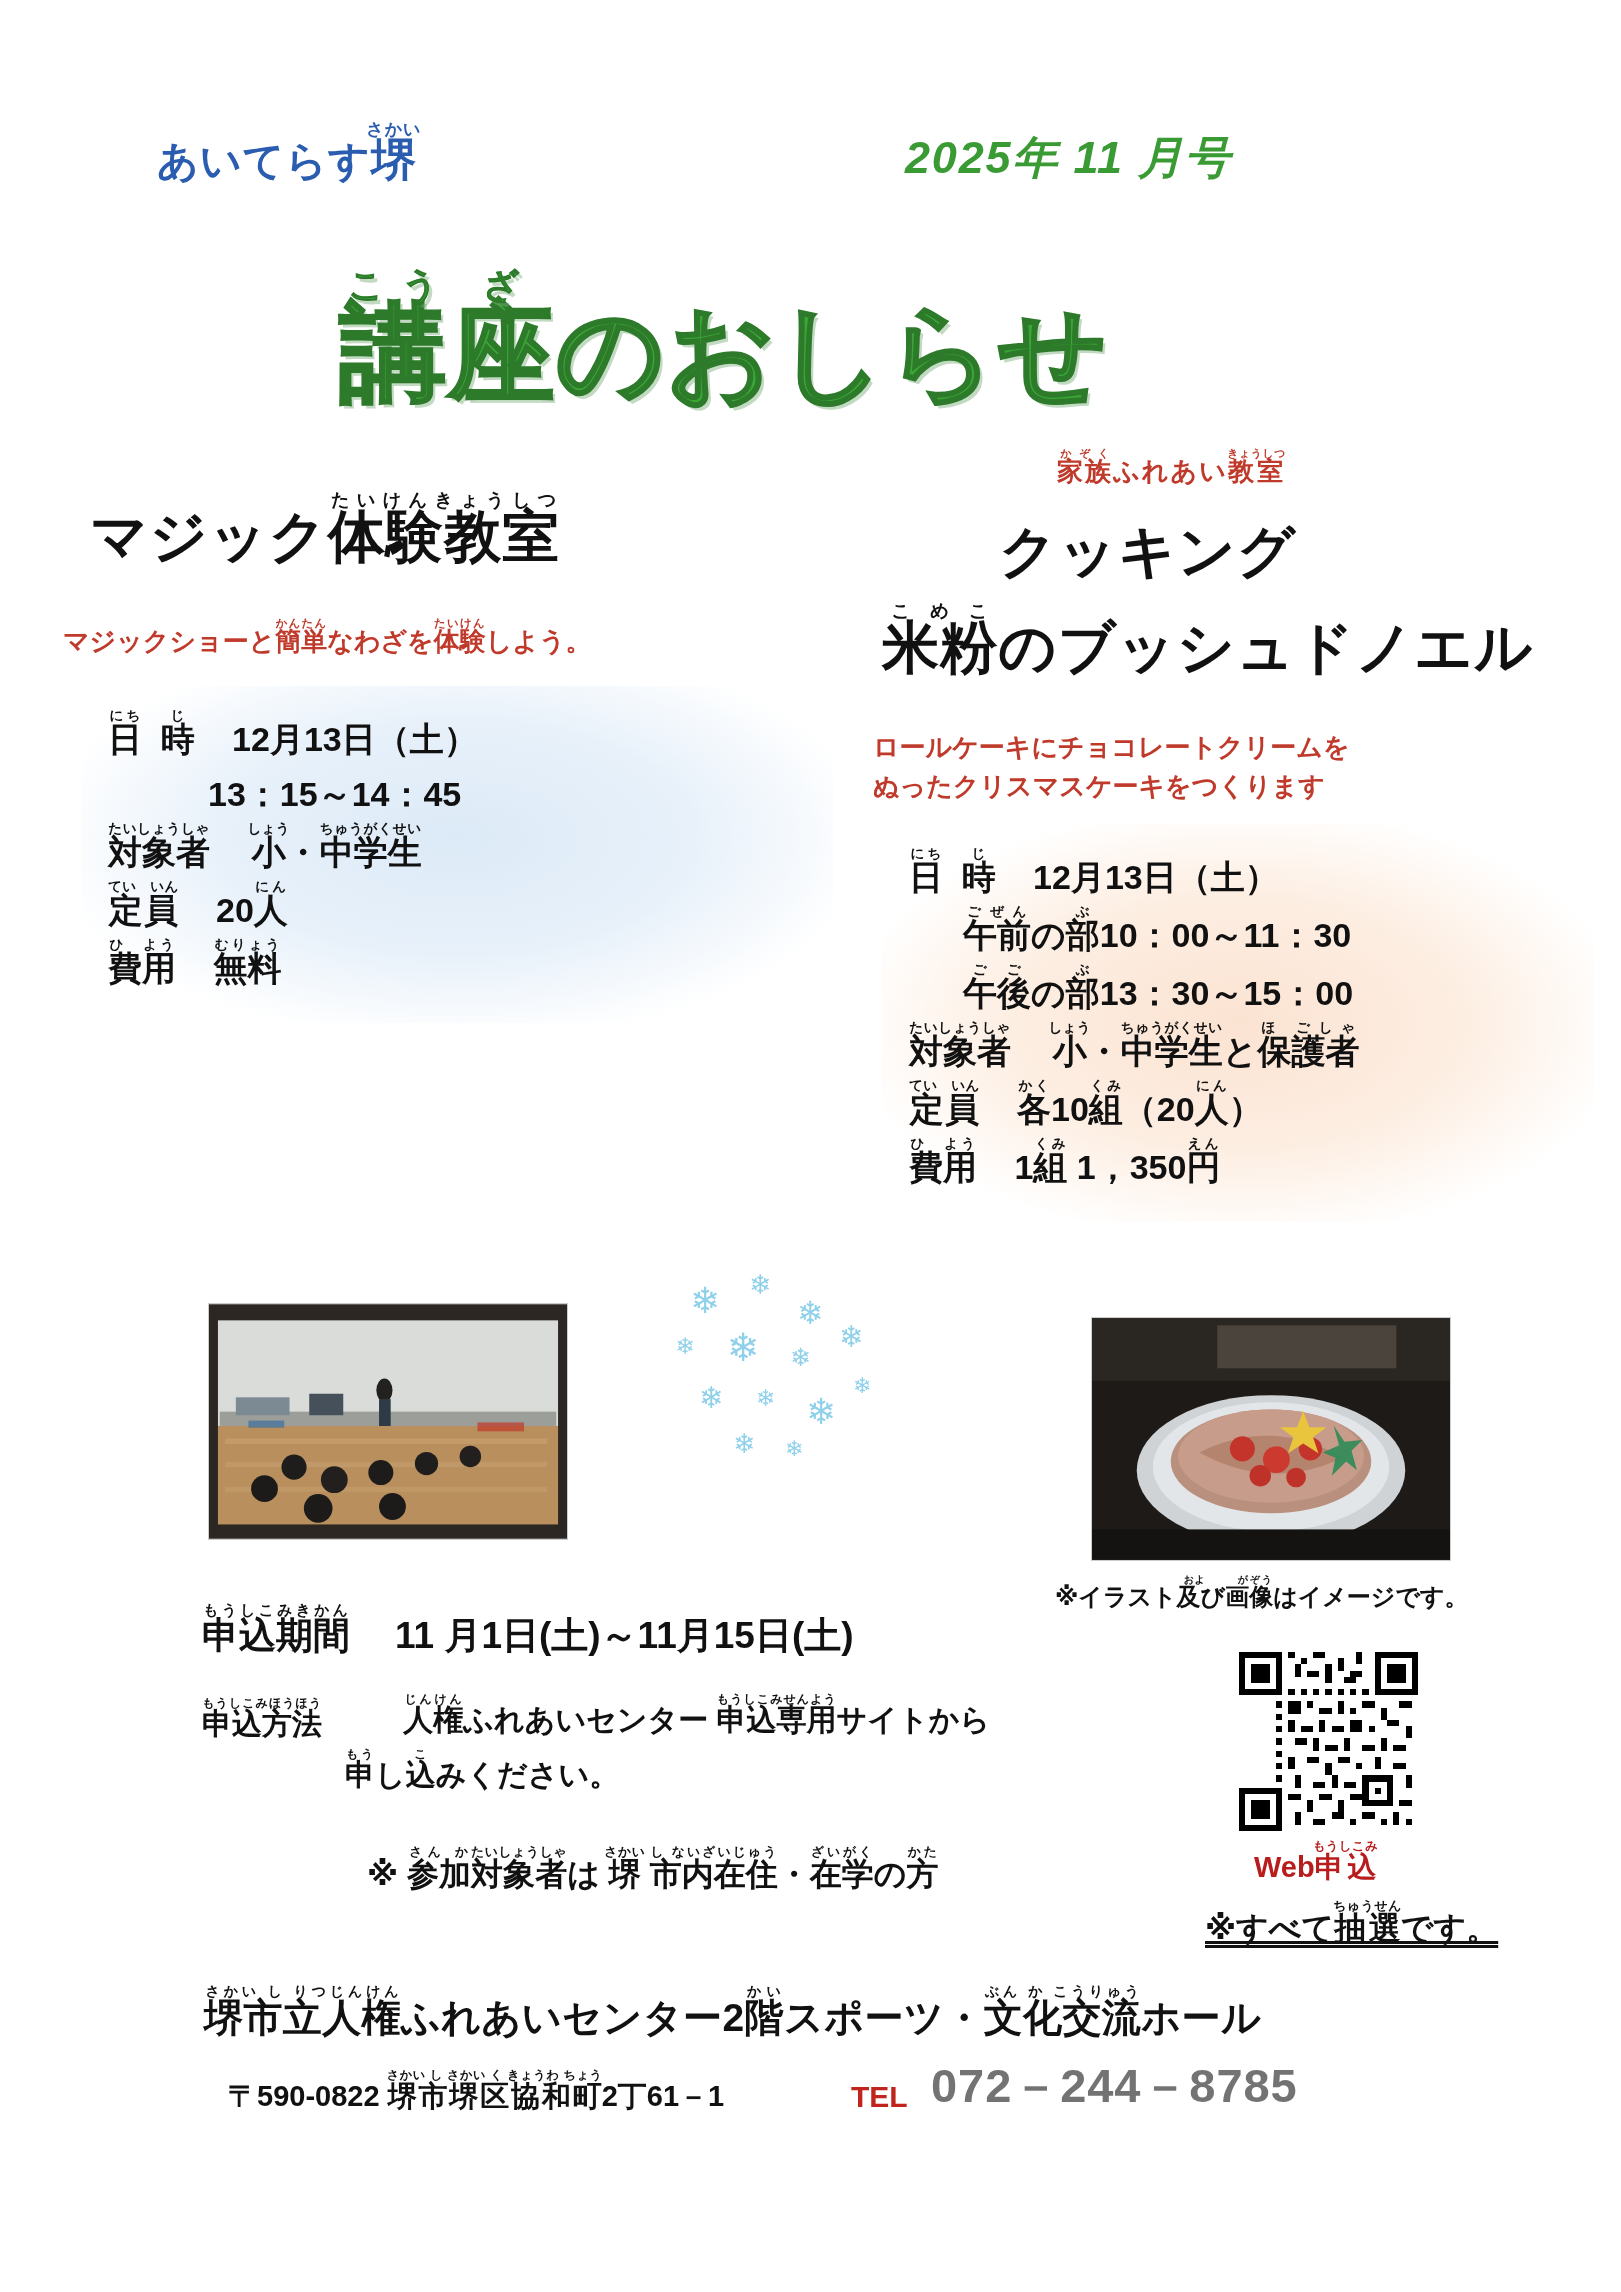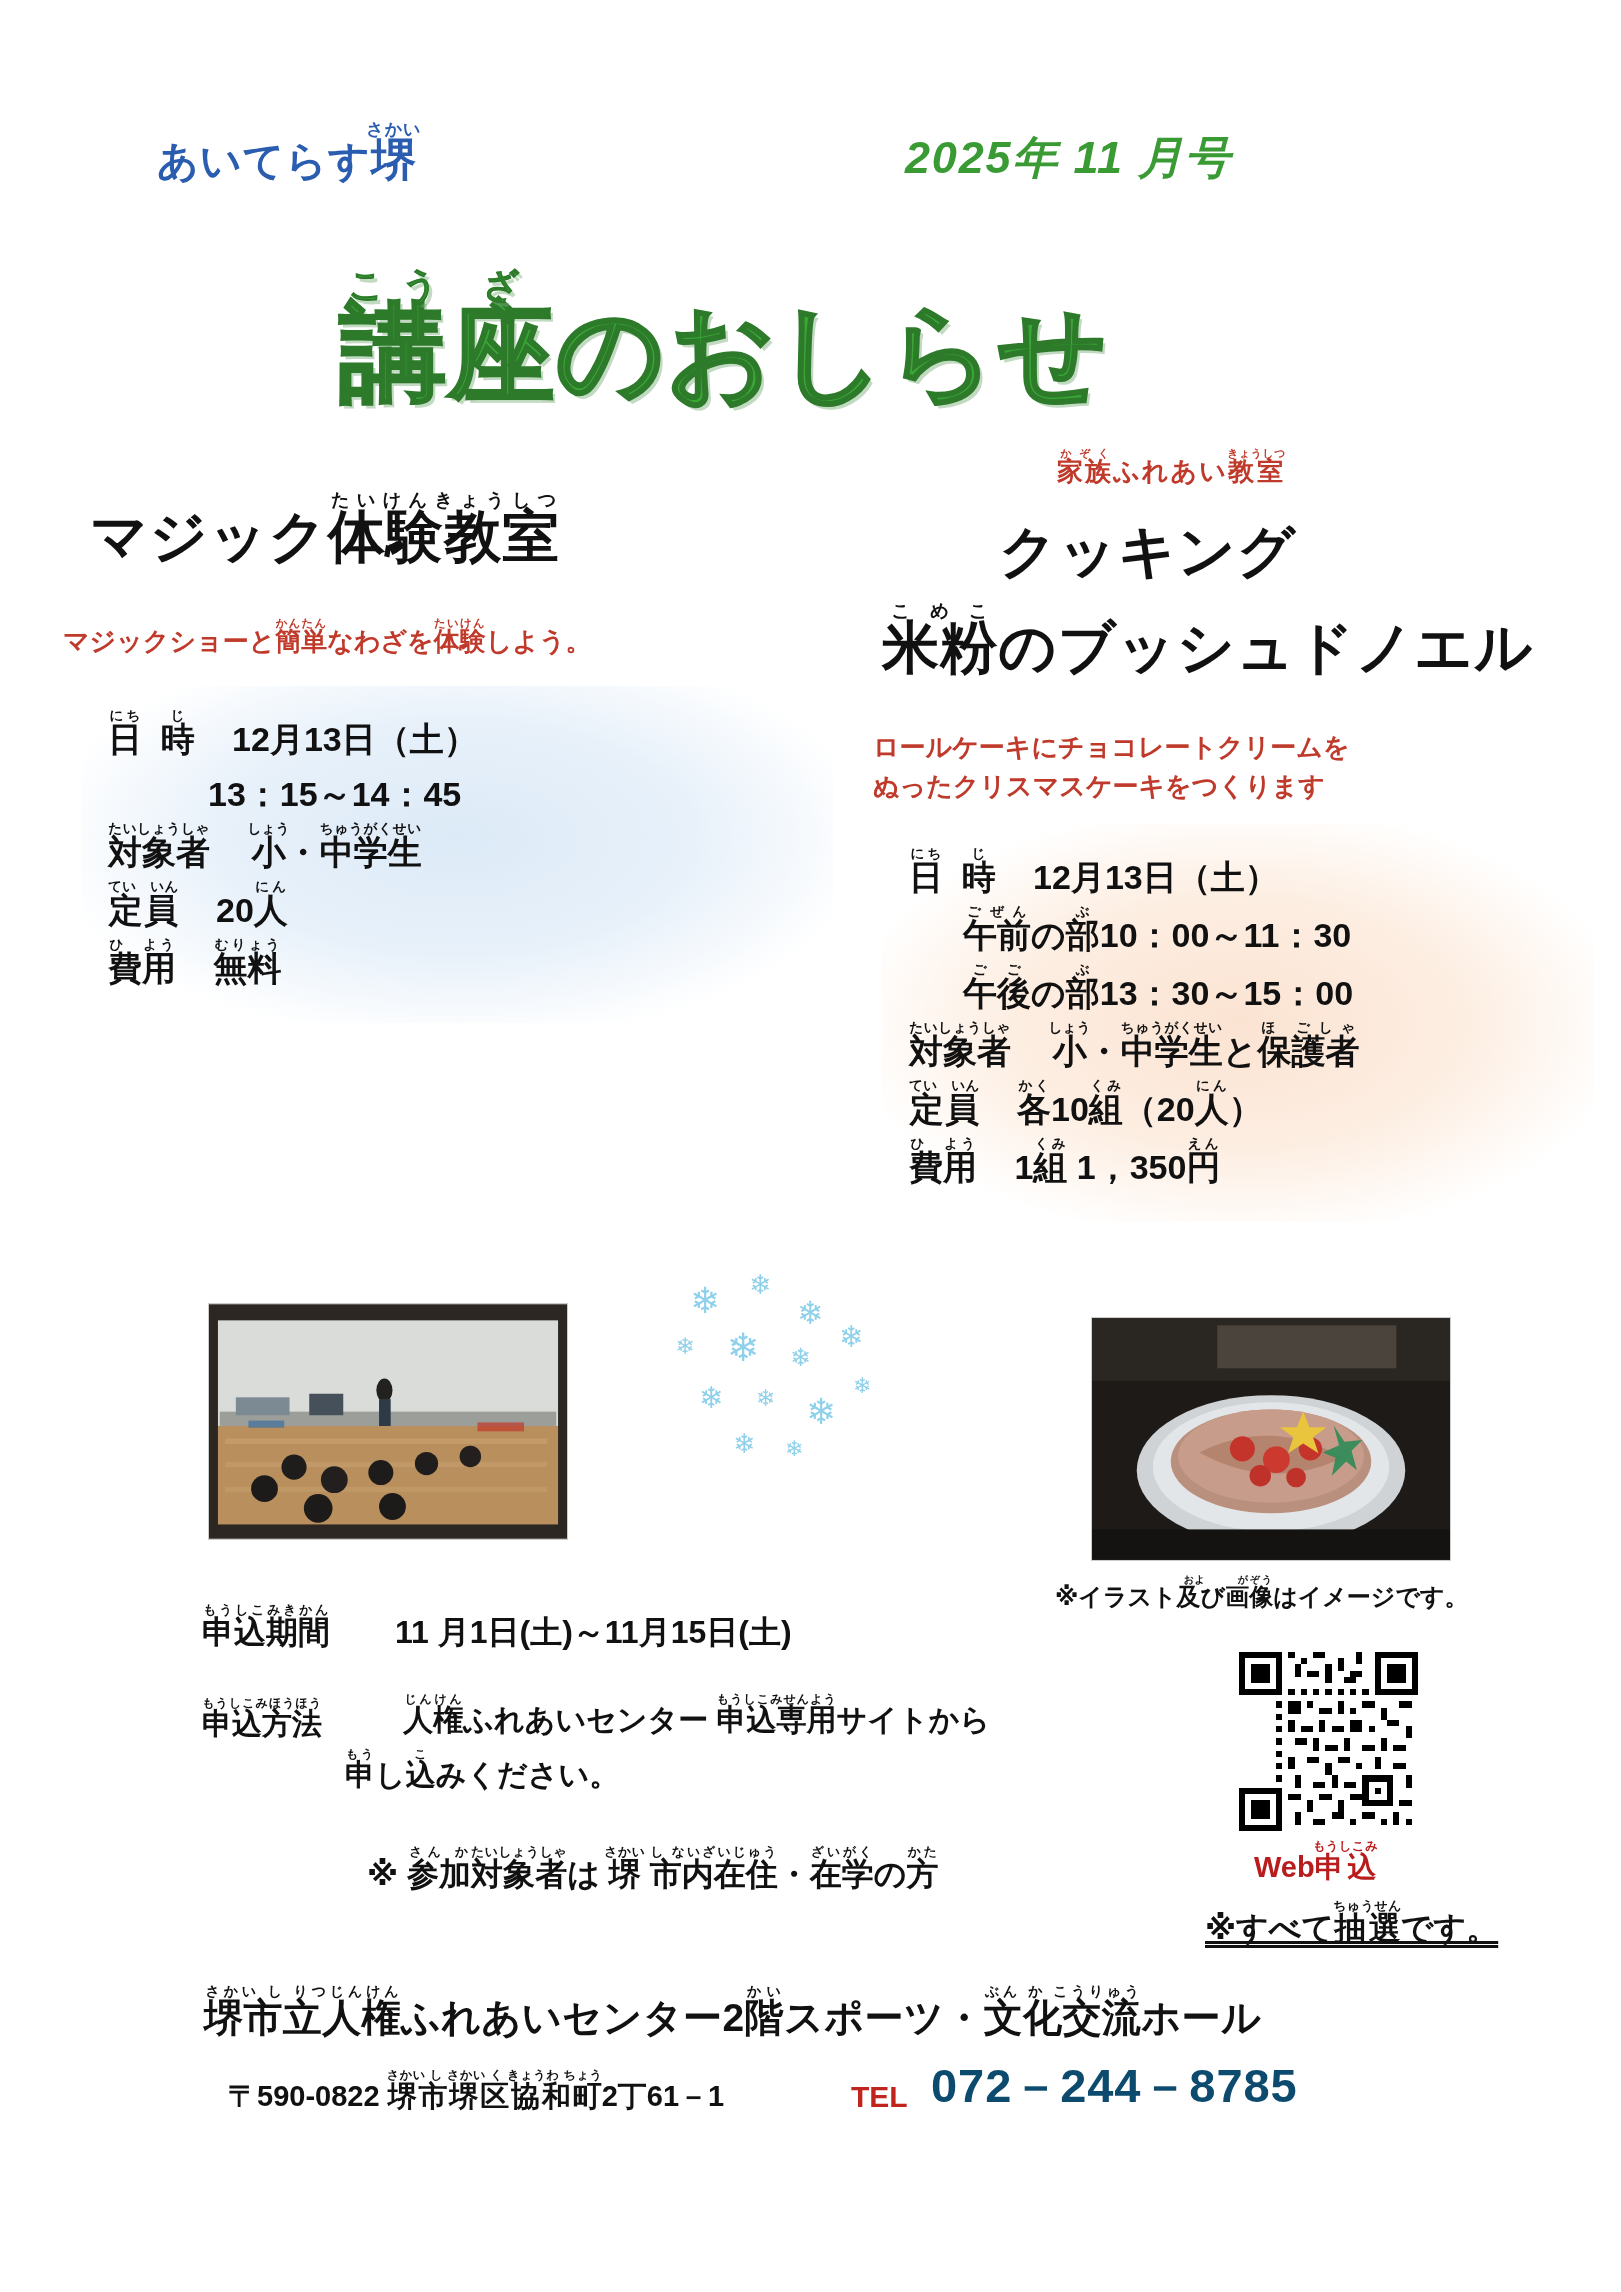--- a/index.html
+++ b/index.html
@@ -101,21 +101,21 @@
   }
   .photo-caption rt{font-size:0.42em;margin-left:12px;}
 
   
   .snow{position:absolute;left:663px;top:1272px;width:242px;height:224px;}
   .snow span{position:absolute;color:#8fd0ea;line-height:1;}
 
   
   .apply{
     position:absolute;left:202px;top:1603px;
-    font-size:32px;font-weight:bold;color:#111;line-height:1.75;
+    font-size:37px;font-weight:bold;color:#111;line-height:1.75;
   }
   .apply rt{font-size:0.40em;}
   .apply .lbl{display:inline-block;width:193px;}
   .apply .val{display:inline-block;}
   .apply-row2{position:absolute;left:202px;top:1693px;font-size:30px;font-weight:bold;line-height:1.55;}
   .apply-row2 .lbl{display:inline-block;width:193px;vertical-align:top;}
 
   .note-target{
     position:absolute;left:367px;top:1845px;
     font-size:32px;font-weight:bold;color:#111;white-space:nowrap;
@@ -148,21 +148,21 @@
     position:absolute;left:228px;top:2069px;
     font-size:29px;font-weight:bold;color:#111;white-space:nowrap;
   }
   .address rt{font-size:0.42em;}
   .tel-label{
     position:absolute;left:851px;top:2080px;
     font-size:30px;font-weight:bold;color:#c0241c;
   }
   .tel-num{
     position:absolute;left:931px;top:2055px;
-    font-size:47px;font-weight:bold;color:#0c4a6e;letter-spacing:0.02em;
+    font-size:47px;font-weight:bold;color:#737373;letter-spacing:0.02em;
     white-space:nowrap;
   }
 </style>
 </head>
 <body>
 
 <div class="page">
 
   <div class="logo">
     <span>あいてらす</span><ruby class="sakai"><span>堺</span><rt>さかい</rt></ruby>

